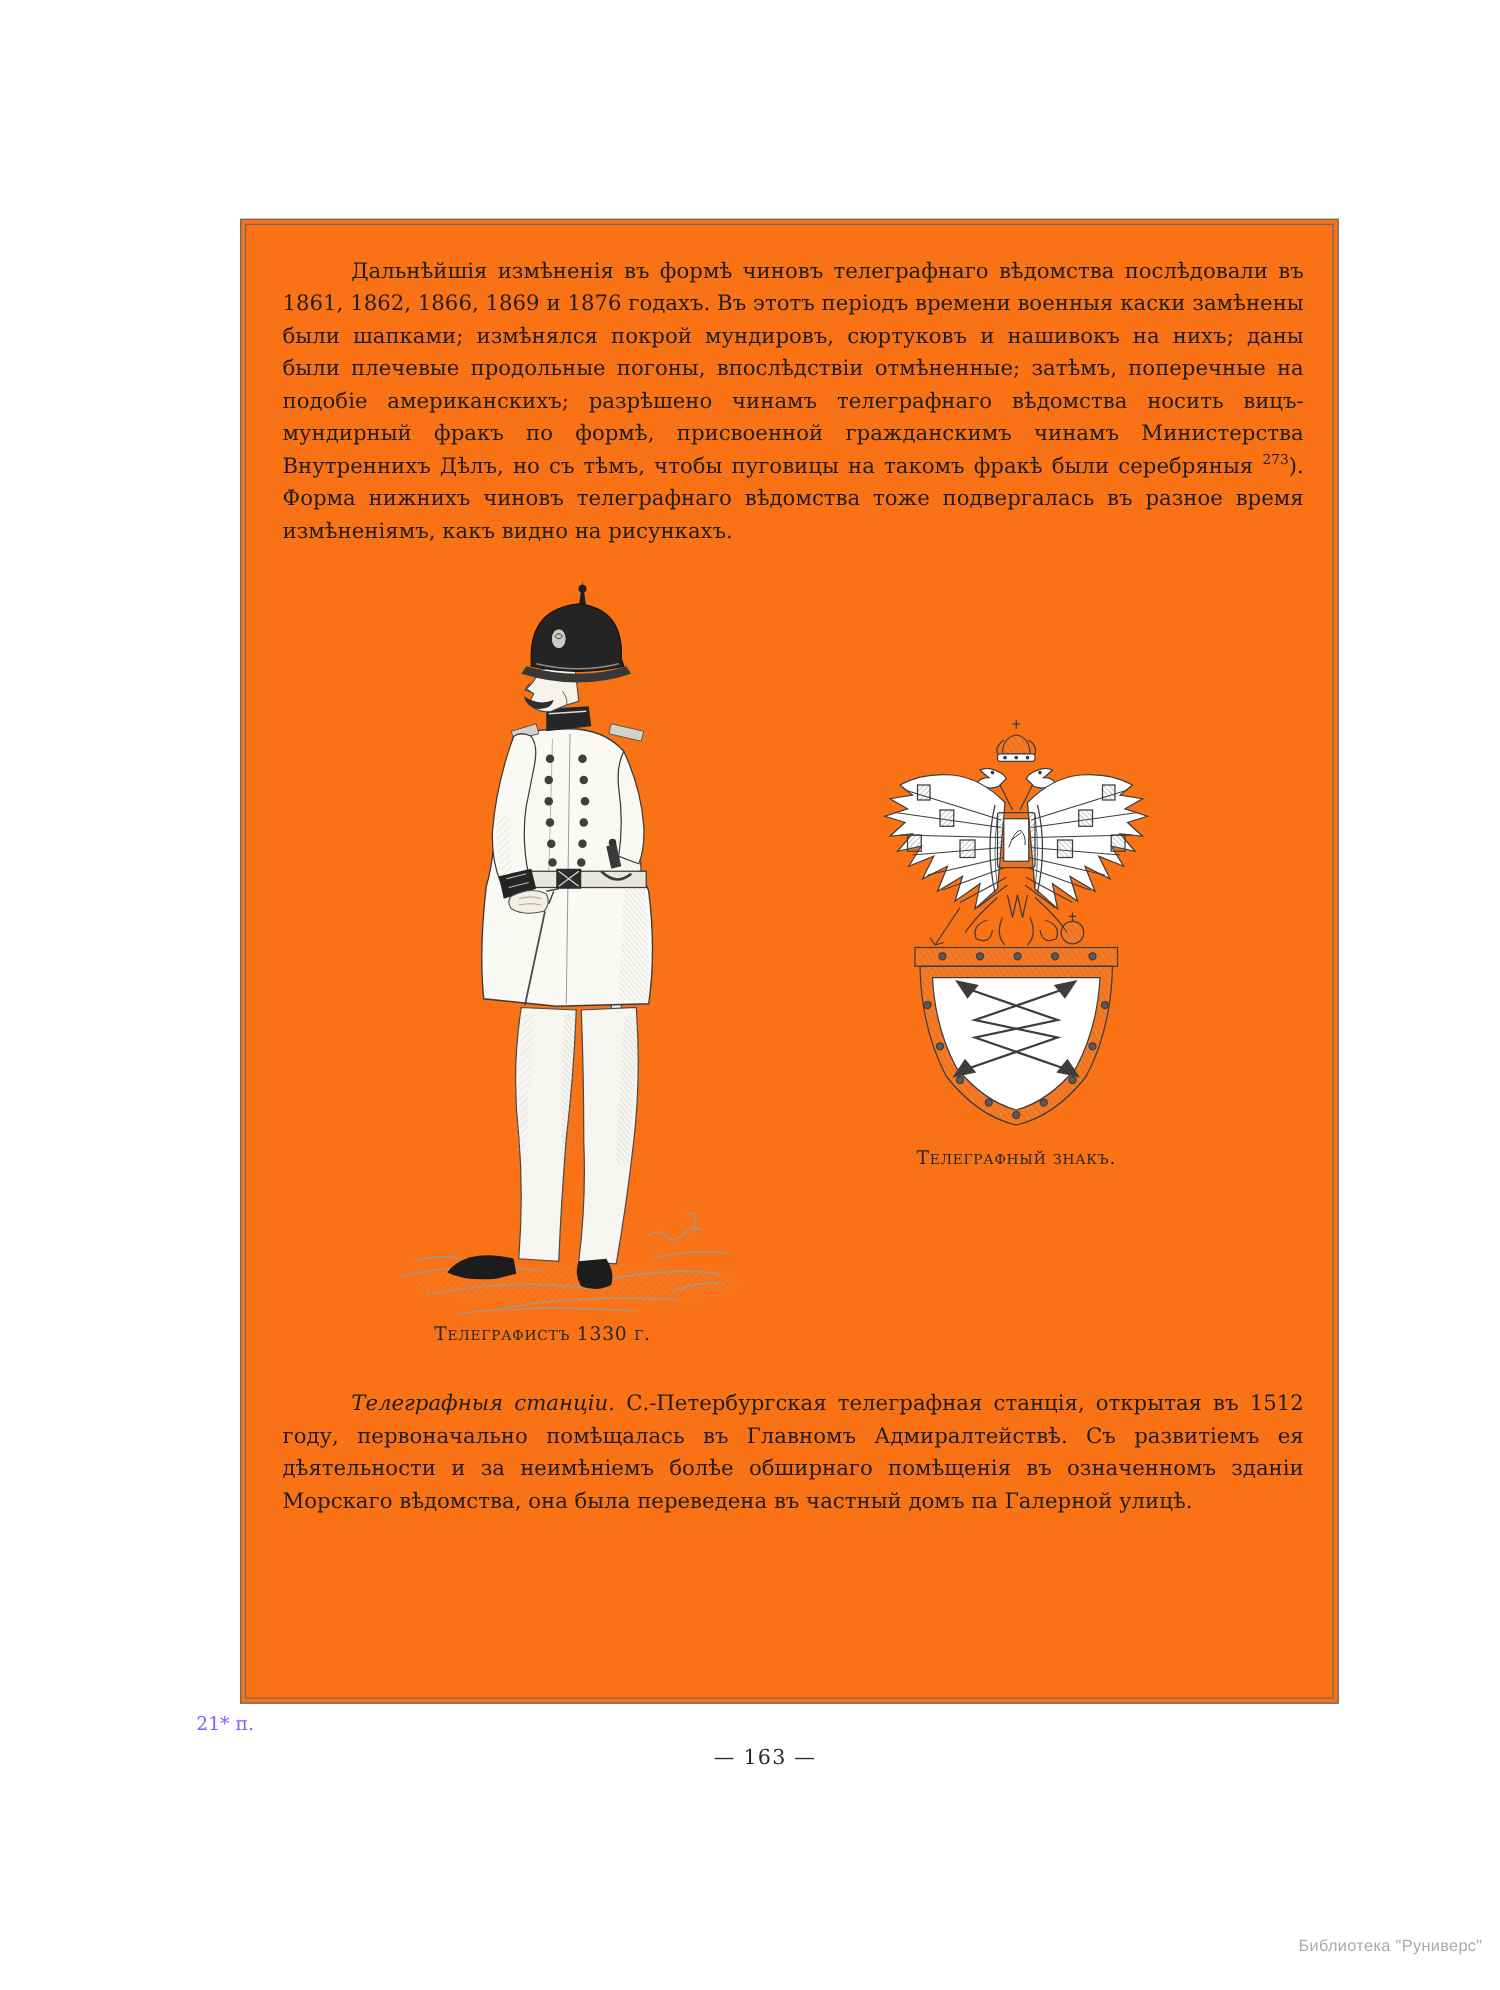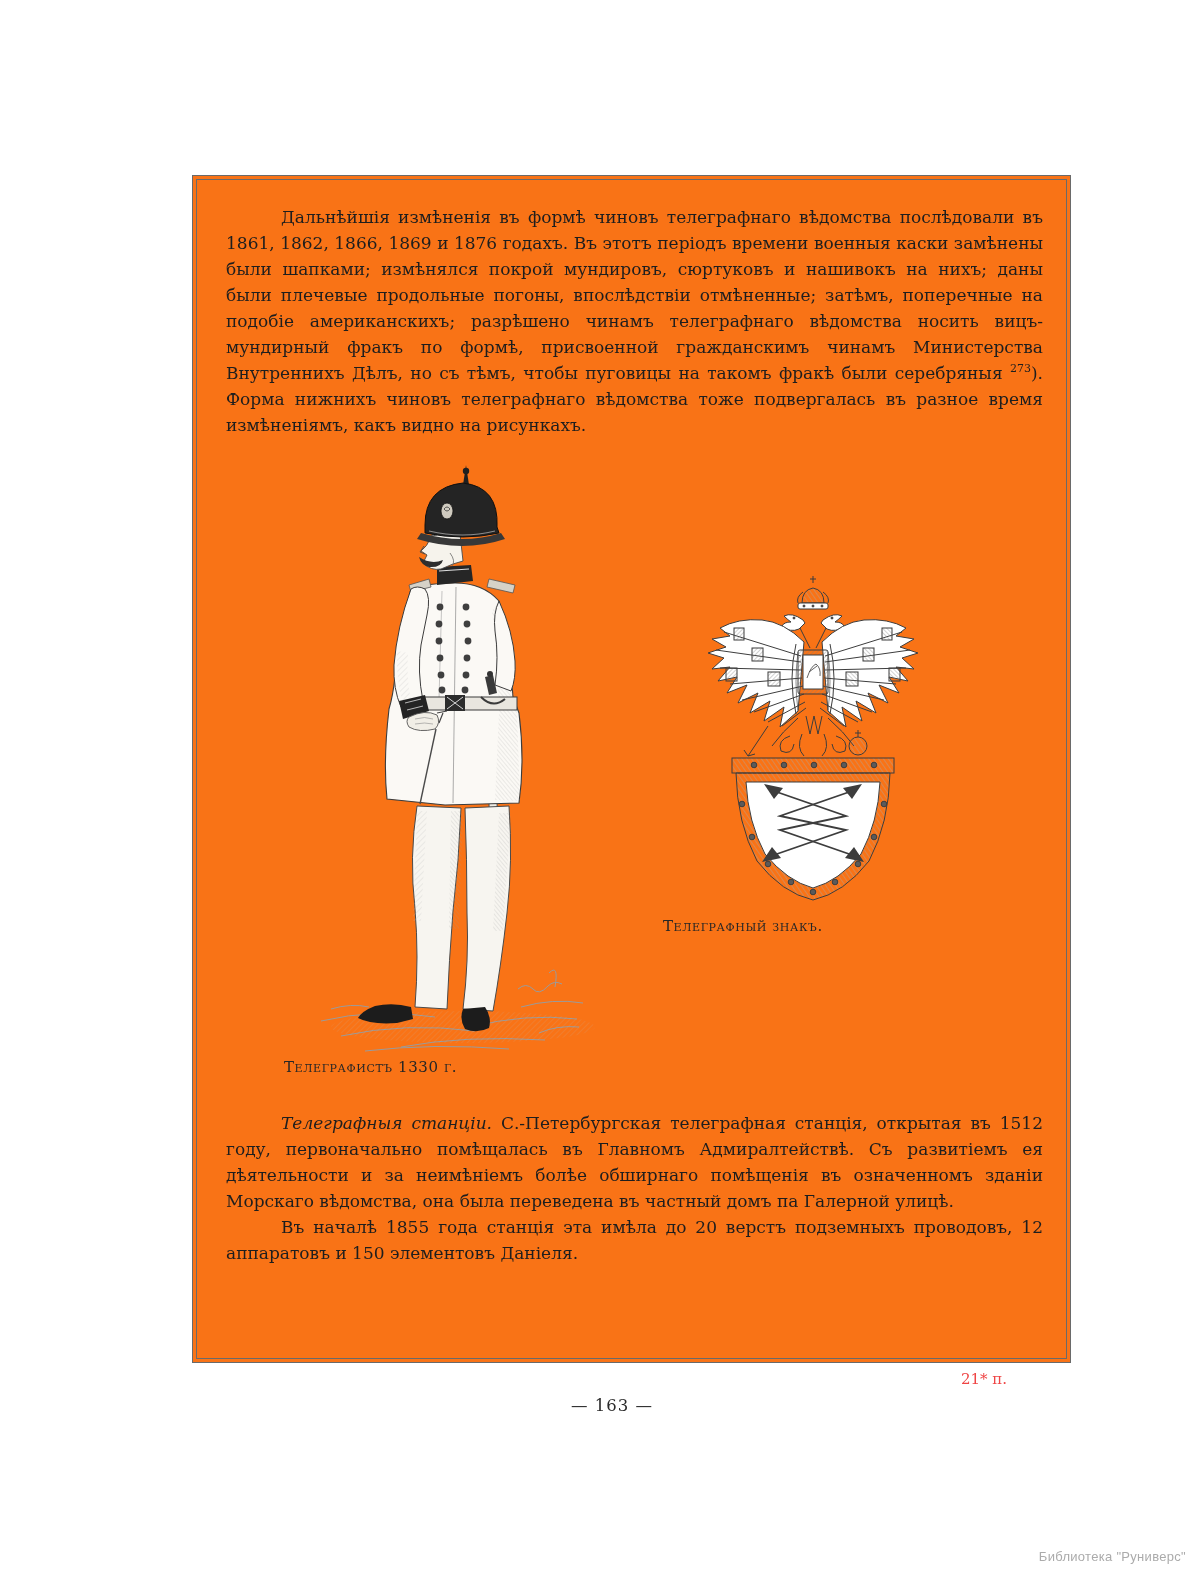--- a/index.html
+++ b/index.html
@@ -17,25 +17,25 @@
   .body-p{margin:0;font-size:17px;line-height:26px;text-align:justify;text-justify:inter-word;}
   .indent{text-indent:55px;}
   .last-justify{text-align-last:justify;}
   .lead-italic{font-style:italic;}
   sup.fn{font-size:11px;line-height:0;vertical-align:super;}
   .figures{position:absolute;left:33px;top:262px;width:817px;height:672px;}
   .fig-telegraphist{position:absolute;left:87px;top:23px;width:300px;height:592px;}
   .fig-emblem{position:absolute;left:480px;top:138px;width:215px;height:330px;}
   .fig-caption{
     position:absolute;font-size:15px;letter-spacing:0.6px;color:#262626;
-    font-variant:small-caps;text-align:left;white-space:nowrap;
+    font-variant:small-caps;text-align:center;white-space:nowrap;
   }
   .cap-telegraphist{left:58px;top:620px;width:300px;}
   .cap-emblem{left:437px;top:479px;width:300px;}
-  .sig-mark{position:absolute;left:157px;top:1370px;width:850px;text-align:right;font-size:15px;color:#ef4444;}
+  .sig-mark{position:absolute;left:157px;top:1370px;width:850px;font-size:15px;color:#8b5cf6;}
   .page-number{position:absolute;left:0;top:1396px;width:100%;text-align:center;font-size:16.5px;letter-spacing:1px;color:#2a2a2a;margin-left:12px;}
   .watermark{
     position:absolute;right:14px;top:1549px;font-family:"Liberation Sans", sans-serif;
     font-size:13px;color:#ababab;letter-spacing:0.3px;
   }
   svg{display:block;}
 </style>
 </head>
 <body>
 
@@ -243,21 +243,20 @@
           </g>
         </g>
       </svg>
 
       <div class="fig-caption cap-emblem">Телеграфный знакъ.</div>
       <div class="fig-caption cap-telegraphist">Телеграфистъ 1330 г.</div>
     </div>
 
     <div class="bottom-text">
       <p class="body-p indent"><i class="lead-italic">Телеграфныя станціи.</i><span> С.-Петербургская телеграфная станція, открытая въ 1512 году, первоначально помѣщалась въ Главномъ Адмиралтействѣ. Съ развитіемъ ея дѣятельности и за неимѣніемъ болѣе обширнаго помѣщенія въ означенномъ зданіи Морскаго вѣдомства, она была переведена въ частный домъ па Галерной улицѣ.</span></p>
-      <p class="body-p indent">Въ началѣ 1855 года станція эта имѣла до 20 верстъ подземныхъ проводовъ, 12 аппаратовъ и 150 элементовъ Даніеля.</p>
     </div>
   </div>
 
   <div class="sig-mark">21* п.</div>
   <div class="page-number">— 163 —</div>
   <div class="watermark">Библиотека "Руниверс"</div>
 
 </div>
 
 </body></html>

